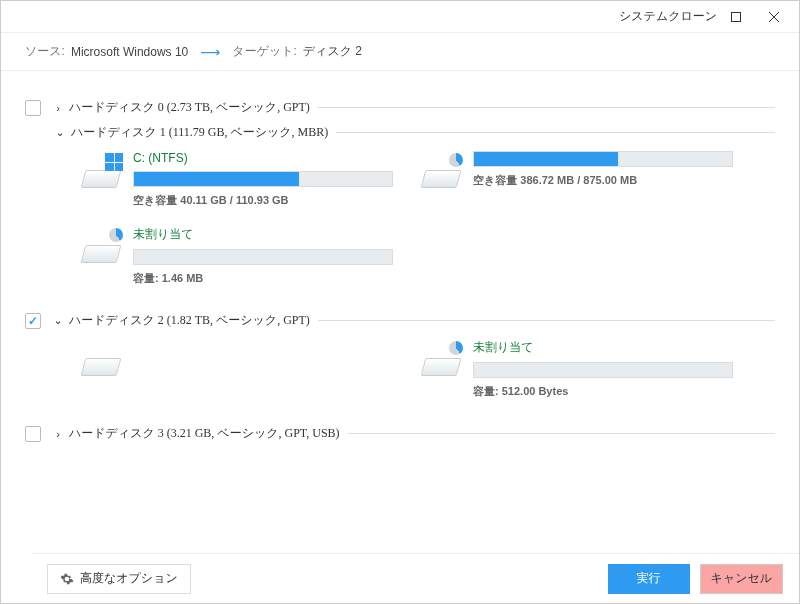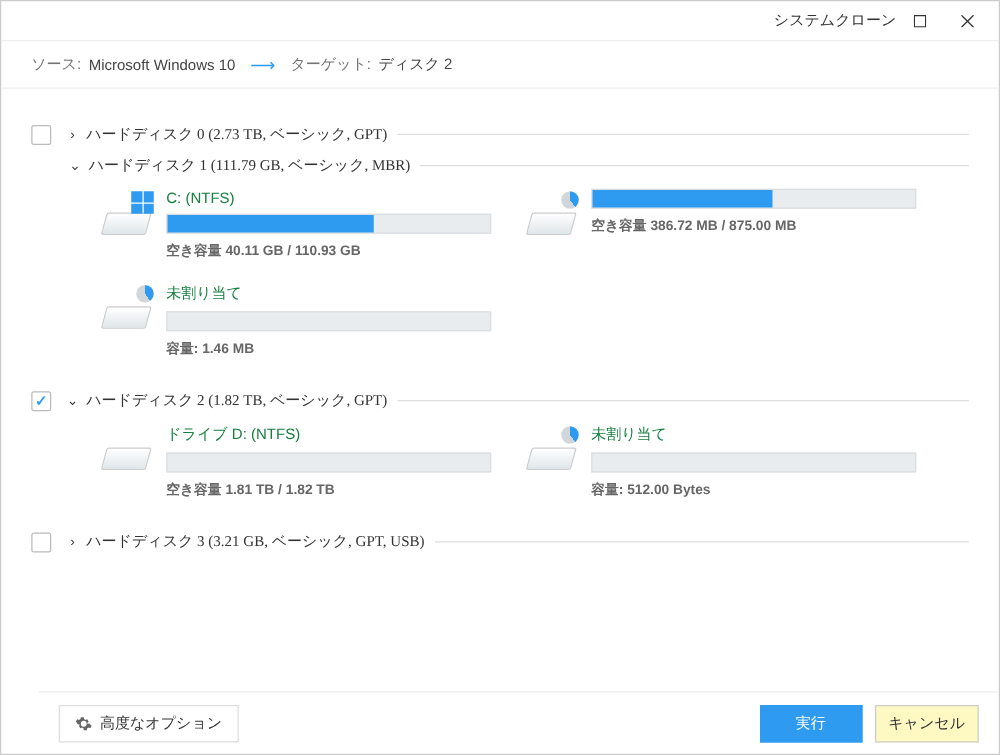--- a/index.html
+++ b/index.html
@@ -26,21 +26,21 @@
   .winlogo { width: 18px; height: 18px; position: absolute; top: -2px; right: -2px; display: grid; grid-template: 1fr 1fr / 1fr 1fr; gap: 1px; }
   .winlogo div { background: #2e9bf0; }
   .part-body { flex: 1; }
   .part-name { font-size: 12px; margin-bottom: 6px; color: #15803d; }
   .bar { width: 260px; height: 16px; background: #e8ecef; border: 1px solid #d9dde0; position: relative; margin-bottom: 6px; }
   .bar .fill { position: absolute; top: 0; left: 0; height: 100%; background: #2e9bf0; }
   .part-sub { font-size: 11px; color: #666; font-weight: bold; }
   .footer { height: 50px; border-top: 1px solid #eee; display: flex; align-items: center; padding: 0 16px; gap: 10px; margin-left: 30px; }
   .footer-left { display: flex; align-items: center; gap: 6px; border: 1px solid #ddd; height: 30px; padding: 0 12px; background: #fff; }
   .spacer { flex: 1; }
-  .btn { height: 30px; padding: 0 10px; border: 1px solid #ccc; background: #fef9c3; display: flex; align-items: center; font-size: 12px; }
+  .btn { height: 30px; padding: 0 10px; border: 1px solid #ccc; background: #fca5a5; display: flex; align-items: center; font-size: 12px; }
   .btn.primary { background: #2e9bf0; color: #fff; border-color: #2e9bf0; padding: 0 28px; }
   .gear { width: 14px; height: 14px; }
 </style>
 </head>
 <body>
 
 <div class="titlebar">
   <div class="titlebar-title">システムクローン</div>
   <div class="titlebar-btn">
     <svg width="10" height="10">
@@ -124,27 +124,20 @@
       <div class="checkbox checked"></div>
       <div class="chev">⌄</div>
       <div class="lbl">ハードディスク 2 (1.82 TB, ベーシック, GPT)</div>
       <div class="line"></div>
     </div>
     <div class="partitions">
       <div class="part">
         <div class="part-icon">
           <div class="disk-shape"></div>
         </div>
-        <div class="part-body">
-          <div class="part-name">ドライブ D: (NTFS)</div>
-          <div class="bar">
-            <div class="fill" style="width: 0%;"></div>
-          </div>
-          <div class="part-sub">空き容量 1.81 TB / 1.82 TB</div>
-        </div>
       </div>
       <div class="part">
         <div class="part-icon">
           <div class="disk-shape"></div>
           <div class="pie"></div>
         </div>
         <div class="part-body">
           <div class="part-name">未割り当て</div>
           <div class="bar">
             <div class="fill" style="width: 0%;"></div>

